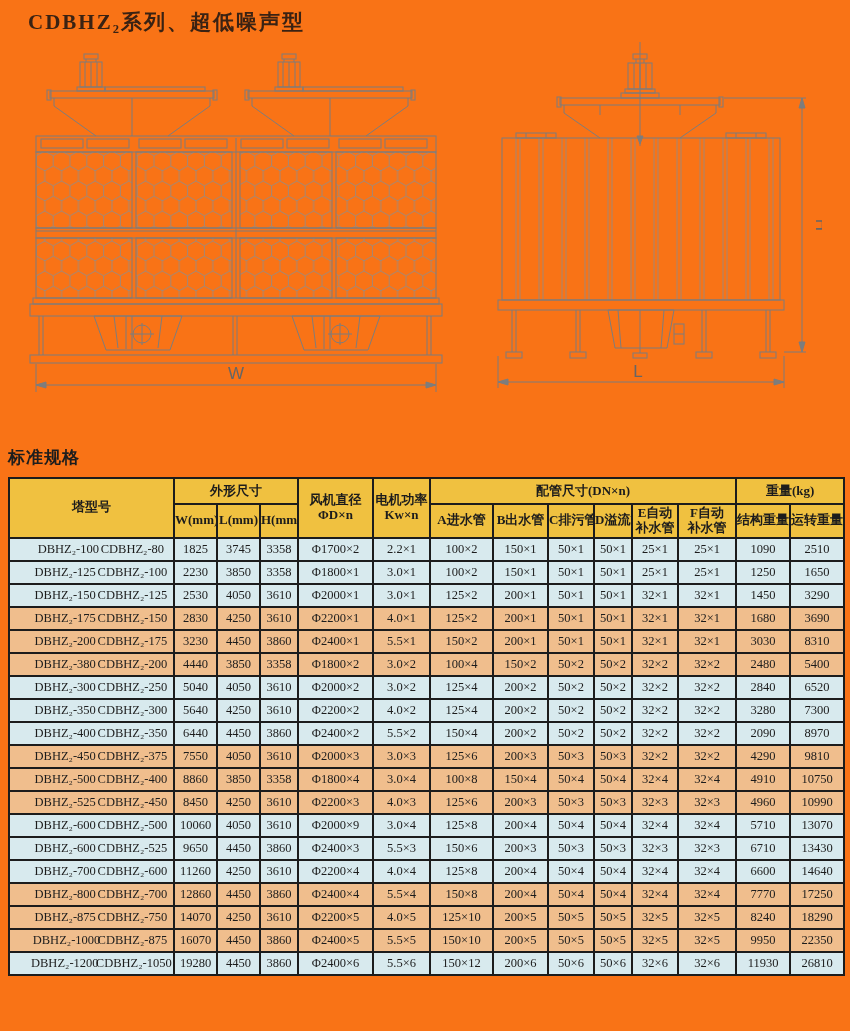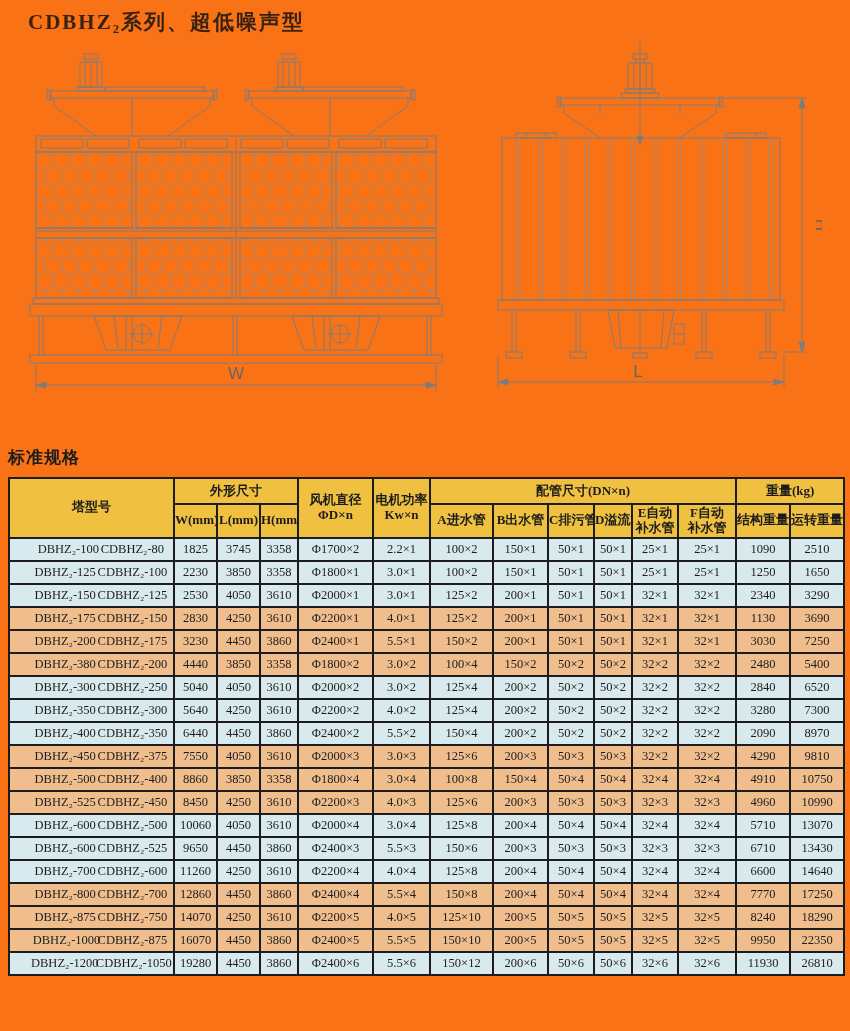--- a/index.html
+++ b/index.html
@@ -289,54 +289,54 @@
             <td>4050</td>
             <td>3610</td>
             <td>Φ2000×1</td>
             <td>3.0×1</td>
             <td>125×2</td>
             <td>200×1</td>
             <td>50×1</td>
             <td>50×1</td>
             <td>32×1</td>
             <td>32×1</td>
-            <td>2340</td>
+            <td>1450</td>
             <td>3290</td>
           </tr>
           <tr class="row-orange">
             <td class="model-cell"><span class="m1">DBHZ₂-175</span><span class="m2">CDBHZ₂-150</span></td>
             <td>2830</td>
             <td>4250</td>
             <td>3610</td>
             <td>Φ2200×1</td>
             <td>4.0×1</td>
             <td>125×2</td>
             <td>200×1</td>
             <td>50×1</td>
             <td>50×1</td>
             <td>32×1</td>
             <td>32×1</td>
-            <td>1130</td>
+            <td>1680</td>
             <td>3690</td>
           </tr>
           <tr class="row-orange">
             <td class="model-cell"><span class="m1">DBHZ₂-200</span><span class="m2">CDBHZ₂-175</span></td>
             <td>3230</td>
             <td>4450</td>
             <td>3860</td>
             <td>Φ2400×1</td>
             <td>5.5×1</td>
             <td>150×2</td>
             <td>200×1</td>
             <td>50×1</td>
             <td>50×1</td>
             <td>32×1</td>
             <td>32×1</td>
             <td>3030</td>
-            <td>7250</td>
+            <td>8310</td>
           </tr>
           <tr class="row-orange">
             <td class="model-cell"><span class="m1">DBHZ₂-380</span><span class="m2">CDBHZ₂-200</span></td>
             <td>4440</td>
             <td>3850</td>
             <td>3358</td>
             <td>Φ1800×2</td>
             <td>3.0×2</td>
             <td>100×4</td>
             <td>150×2</td>
@@ -441,21 +441,21 @@
             <td>32×3</td>
             <td>32×3</td>
             <td>4960</td>
             <td>10990</td>
           </tr>
           <tr class="row-blue">
             <td class="model-cell"><span class="m1">DBHZ₂-600</span><span class="m2">CDBHZ₂-500</span></td>
             <td>10060</td>
             <td>4050</td>
             <td>3610</td>
-            <td>Φ2000×4</td>
+            <td>Φ2000×9</td>
             <td>3.0×4</td>
             <td>125×8</td>
             <td>200×4</td>
             <td>50×4</td>
             <td>50×4</td>
             <td>32×4</td>
             <td>32×4</td>
             <td>5710</td>
             <td>13070</td>
           </tr>

